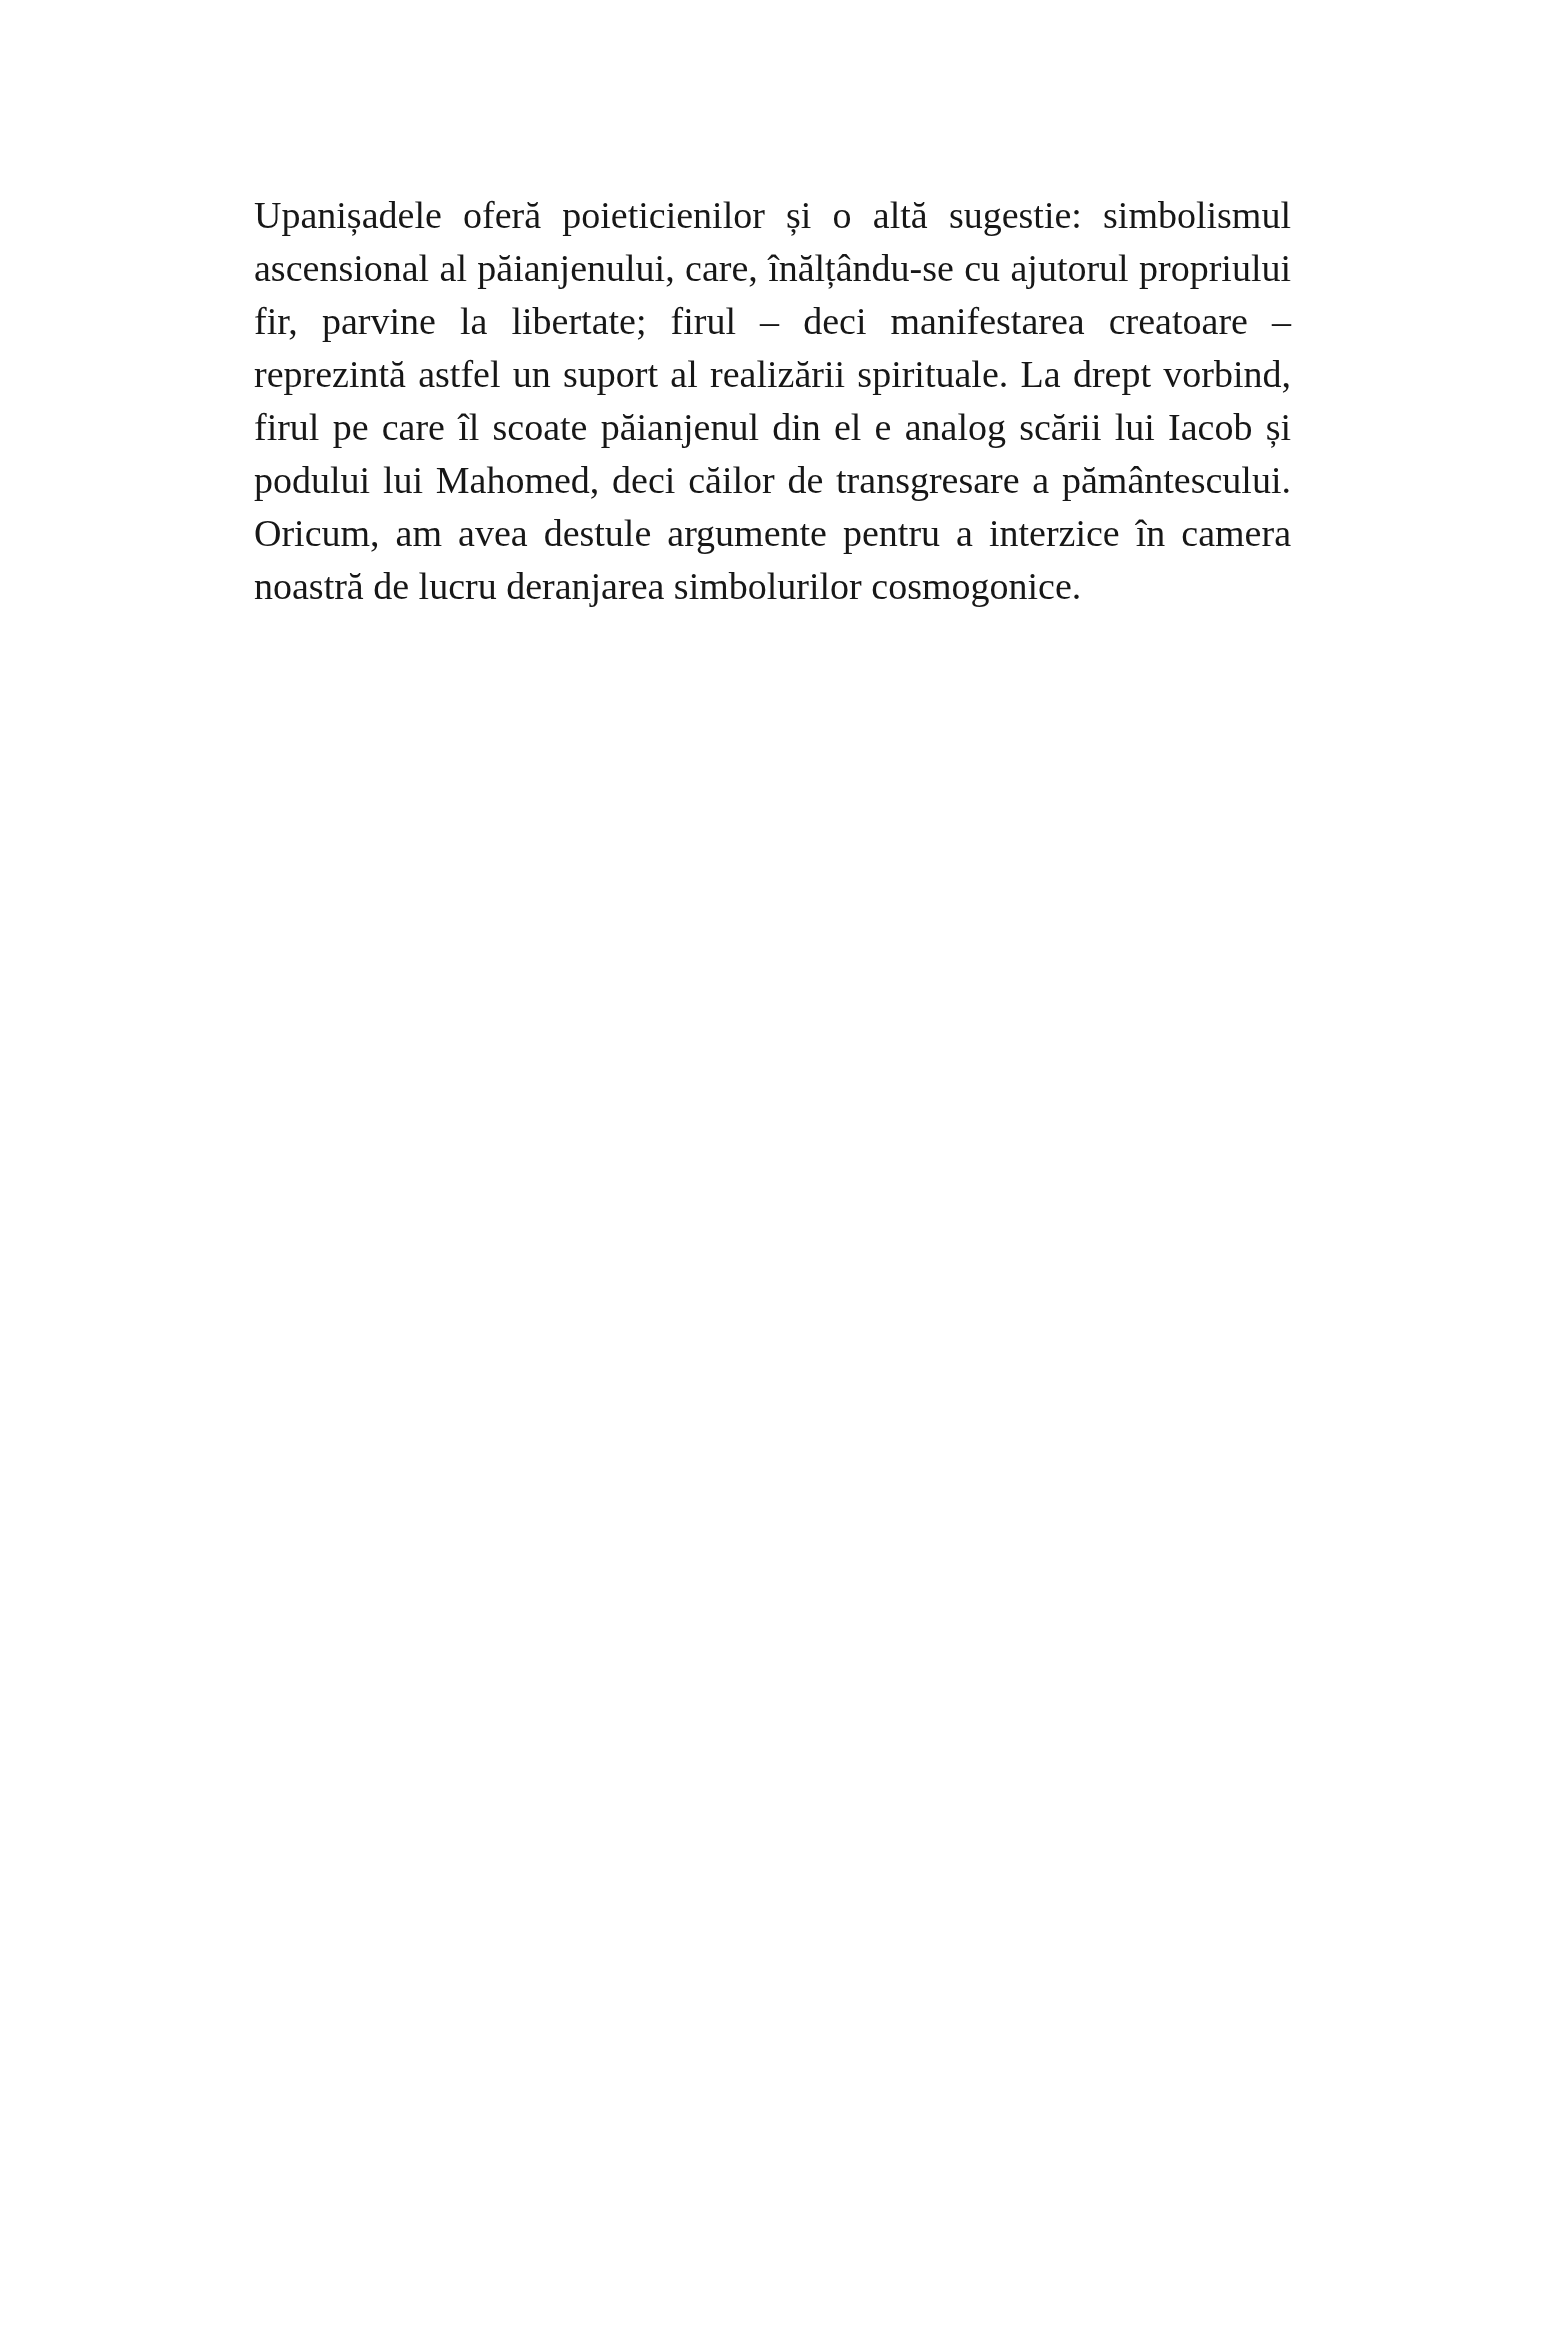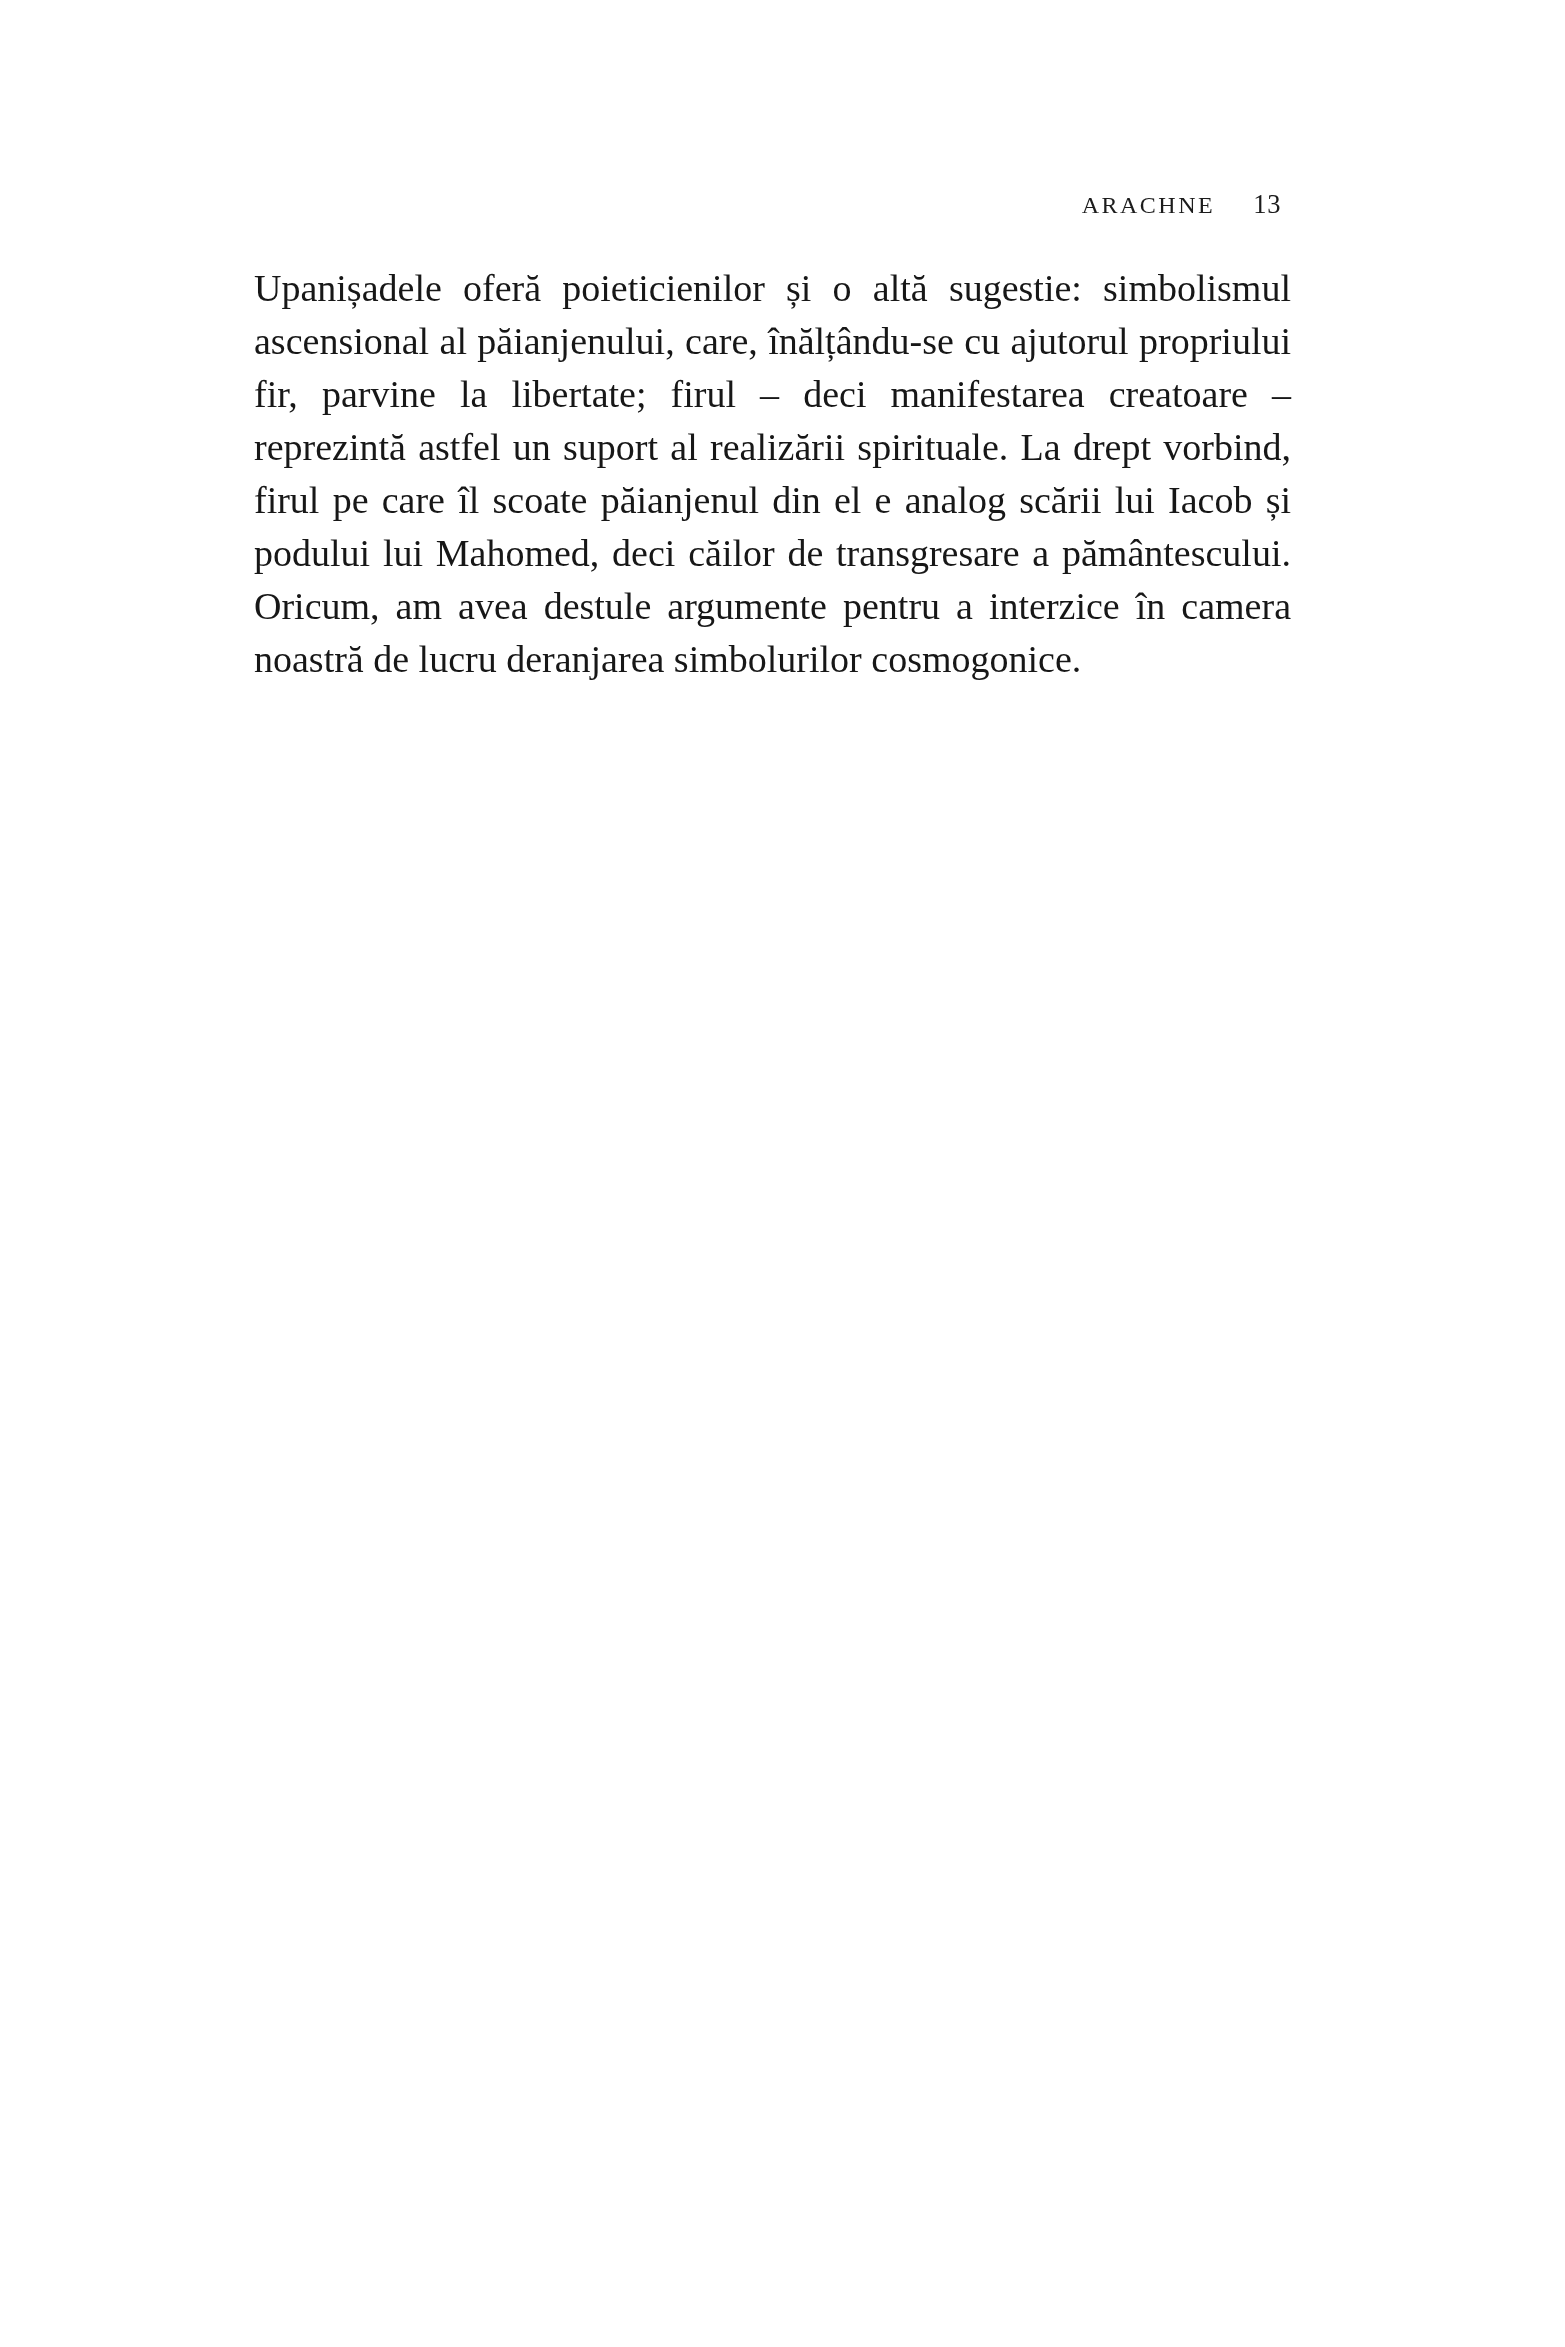--- a/index.html
+++ b/index.html
@@ -62,23 +62,19 @@
     margin-top: 40px;
   }
 </style>
 </head>
 <body>
 
 <div class="page">
 
   <div class="text-block">
 
-    <div class="running-head">
-      <span class="head-title">ARACHNE</span>
-      <span class="head-folio">13</span>
-    </div>
 
     <p class="body-para"><span class="lead-italic">Upanișadele</span><span> oferă poieticienilor și o altă sugestie: simbolismul ascensional al păianjenului, care, înălțându-se cu ajutorul propriului fir, parvine la libertate; firul – deci manifestarea creatoare – reprezintă astfel un suport al realizării spirituale. La drept vorbind, firul pe care îl scoate păianjenul din el e analog scării lui Iacob și podului lui Mahomed, deci căilor de transgresare a pământescului. Oricum, am avea destule argumente pentru a interzice în camera noastră de lucru deranjarea simbolurilor cosmogonice.</span></p>
 
   </div>
 
 </div>
 
 
 </body></html>

